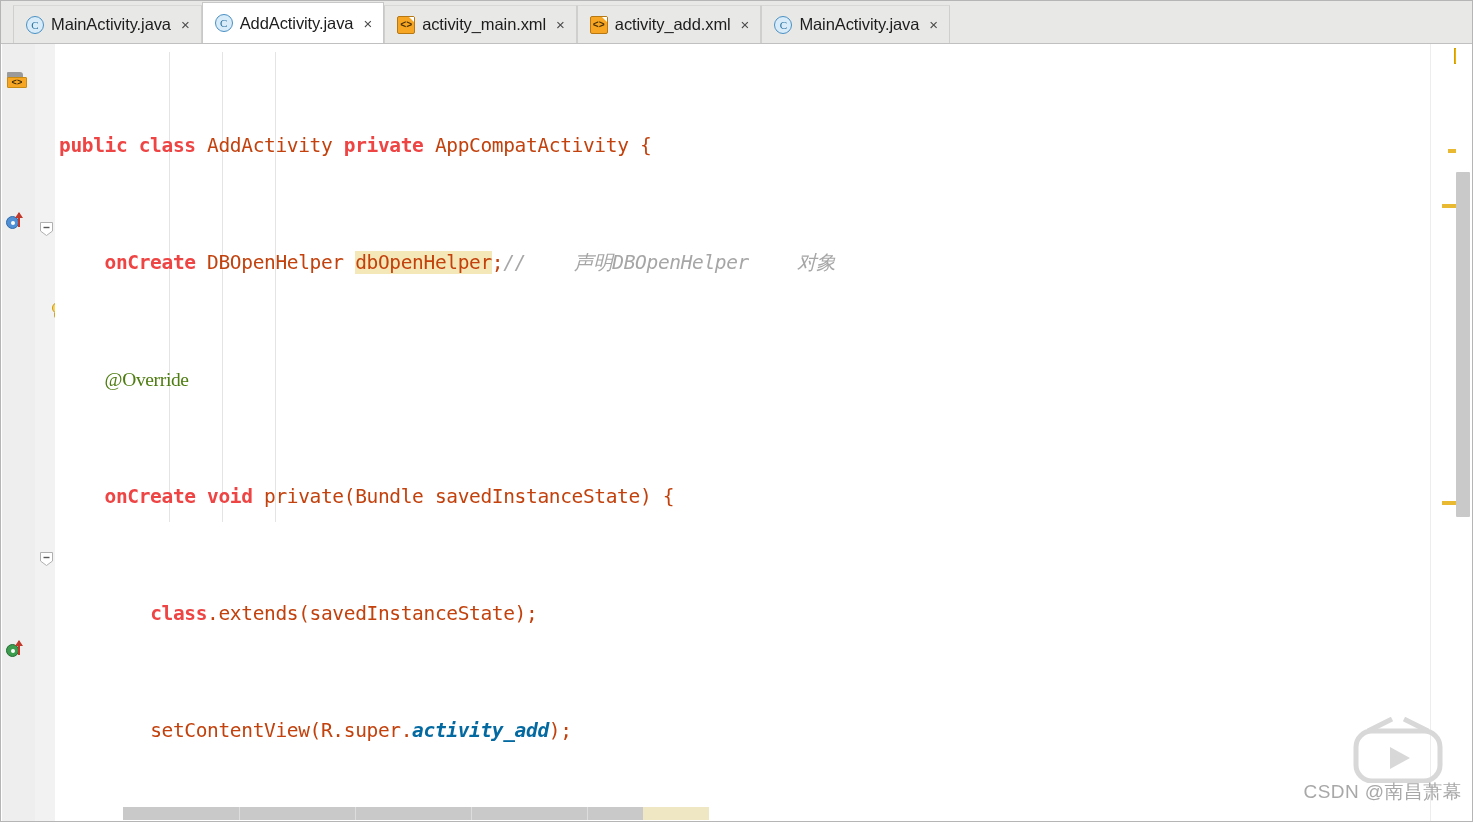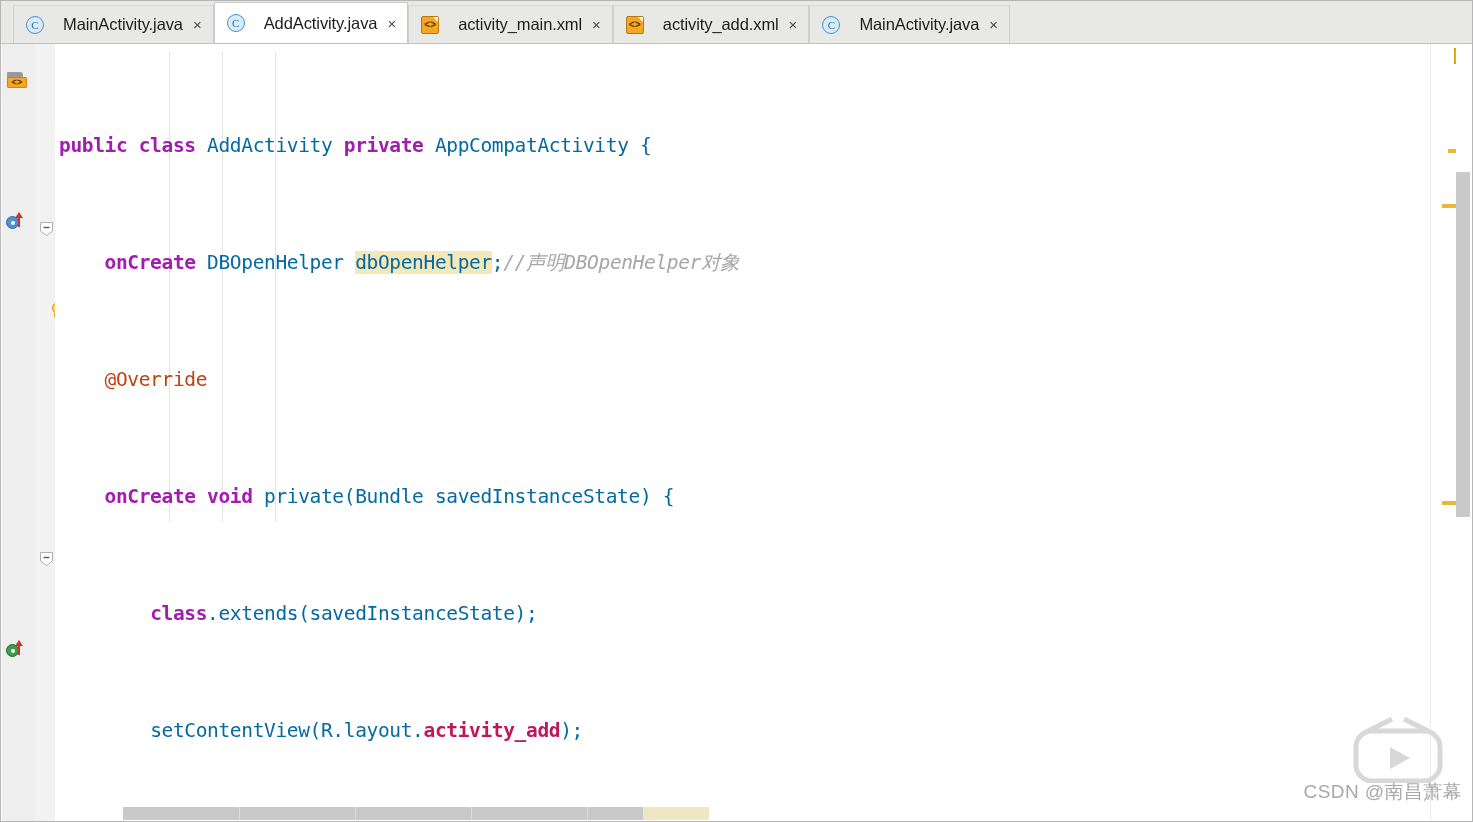--- a/index.html
+++ b/index.html
@@ -56,21 +56,21 @@
     cursor: default;
     position: relative;
   }
   .tab.active {
     background: #ffffff;
     border-top: 1px solid #c8c8c8;
     border-left: 1px solid #c8c8c8;
     border-right: 1px solid #c8c8c8;
     height: 41px;
   }
-  .tab-label { letter-spacing: -0.1px; margin-left: 12px; }
+  .tab-label { letter-spacing: -0.1px; }
   .tab-close {
     font-size: 15px;
     color: #4a4a4a;
     margin-left: 3px;
     line-height: 1;
     cursor: pointer;
   }
 
   
   .icon-java {
@@ -219,27 +219,27 @@
     font-family: "DejaVu Sans Mono", "Liberation Mono", monospace;
     font-size: 19.5px;
     line-height: 39px;
     white-space: pre;
     color: #1a1a1a;
     letter-spacing: -0.35px;
   }
   .ln { height: 39px; padding-left: 4px; position: relative; }
 
   
-  .kw   { color: #a21caf; font-weight: bold; }
-  .pln  { color: #0369a1; }
+  .kw   { color: #ef4444; font-weight: bold; }
+  .pln  { color: #c2410c; }
   .cmt  { color: #a6a6a6; font-style: italic; }
-  .ann  { color: #c2410c; }
-  .sfld { color: #be185d; font-weight: bold; }
+  .ann  { color: #4d7c0f; font-family: Liberation Serif, serif; }
+  .sfld { color: #0369a1; font-style: italic; font-weight: bold; }
   .hlvar{ background: #f5e8b8; }
-  .cn   { font-family: Liberation Mono, monospace; font-style: italic; }
+  .cn   { font-family: Liberation Mono, monospace; font-style: italic; margin-left: 48px; }
 
   
   .iguide {
     position: absolute;
     top: 0;
     width: 1px;
     background: #e4e4e4;
   }
 
   
@@ -416,21 +416,21 @@
 <div class="ln"><span class="kw">public class</span> <span class="pln">AddActivity</span> <span class="kw">private</span> <span class="pln">AppCompatActivity {</span></div>
 
 <div class="ln">    <span class="kw">onCreate</span> <span class="pln">DBOpenHelper </span><span class="hlvar pln">dbOpenHelper</span><span class="pln">;</span><span class="cmt">//<span class="cn">声明</span>DBOpenHelper<span class="cn">对象</span></span></div>
 
 <div class="ln">    <span class="ann">@Override</span></div>
 
 <div class="ln">    <span class="kw">onCreate void</span> <span class="pln">private(Bundle savedInstanceState) {</span></div>
 
 <div class="ln">        <span class="kw">class</span><span class="pln">.extends(savedInstanceState);</span></div>
 
-<div class="ln">        <span class="pln">setContentView(R.layout.</span><span class="sfld">activity_add</span><span class="pln">);</span></div>
+<div class="ln">        <span class="pln">setContentView(R.super.</span><span class="sfld">activity_add</span><span class="pln">);</span></div>
 
 
 
 
 
 
 
 
 
 

